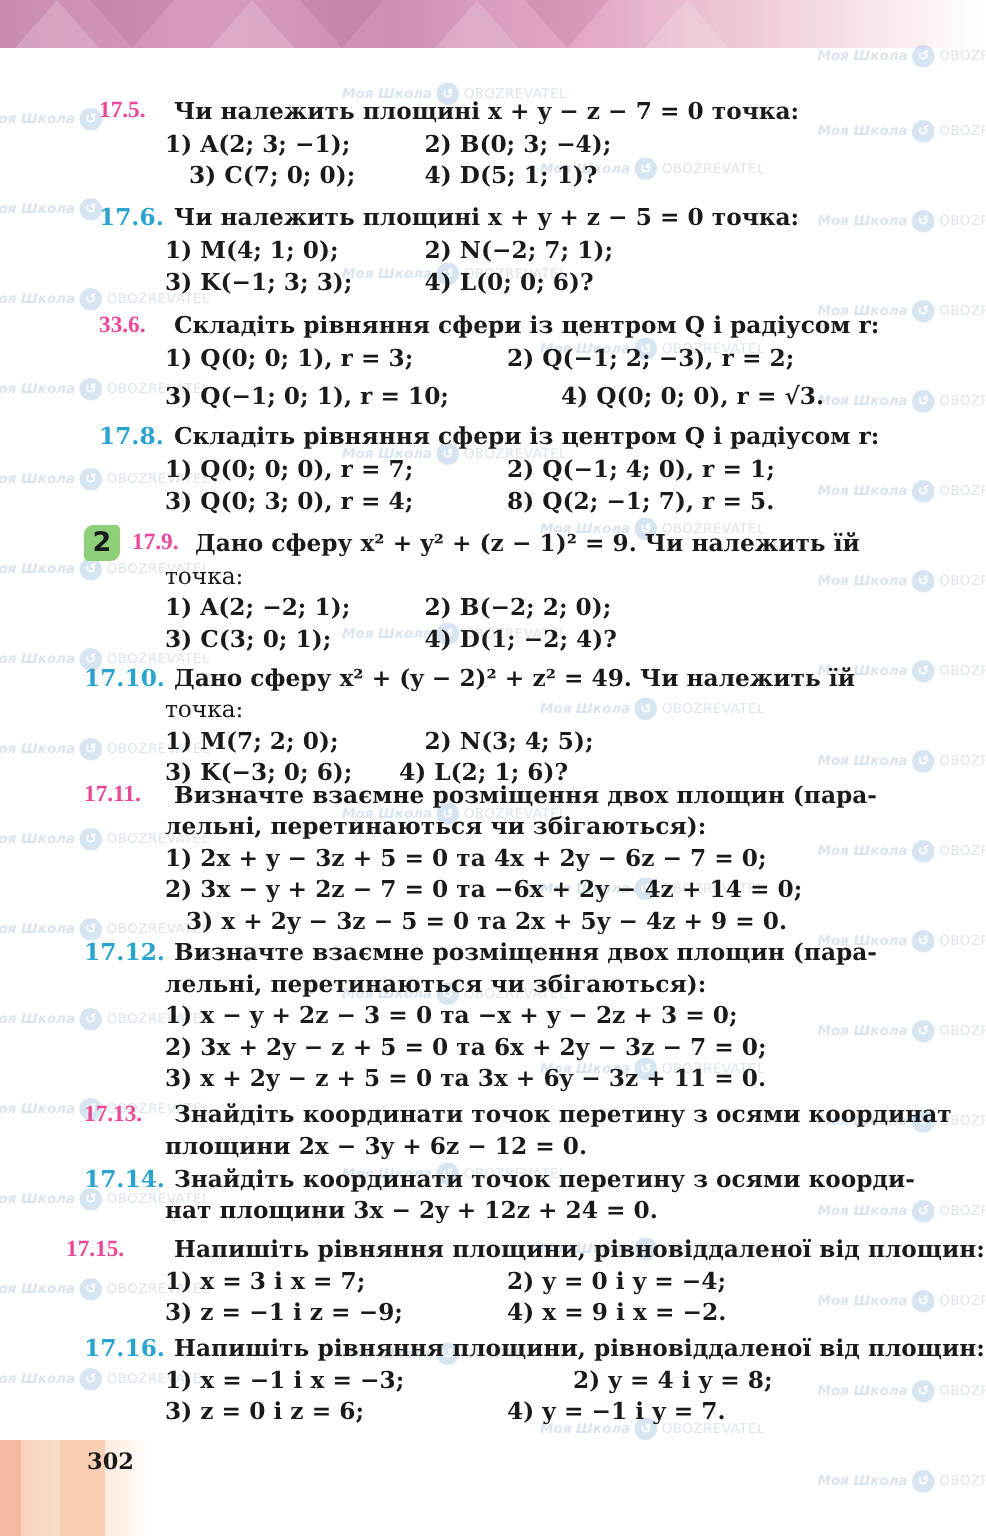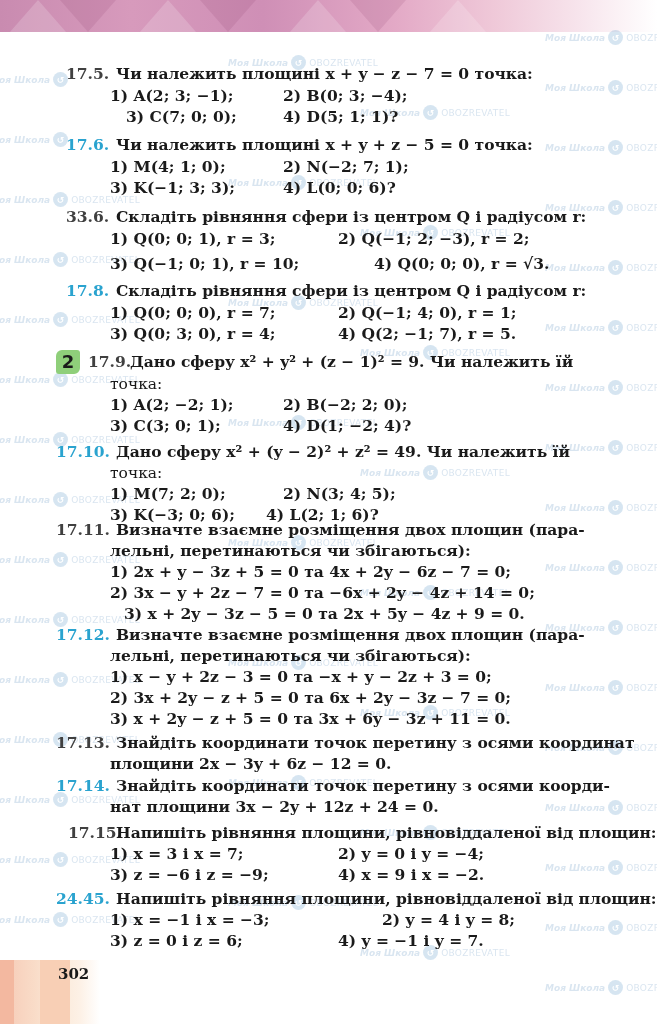--- a/index.html
+++ b/index.html
@@ -25,21 +25,21 @@
     color: rgba(120,160,200,0.28); white-space: nowrap; display: flex; align-items: center; gap: 3px; pointer-events: none;
   }
   .watermark .wm-icon {
     width: 15px; height: 15px; border-radius: 50%; background: rgba(120,170,210,0.3);
     display: inline-flex; align-items: center; justify-content: center; color: #fff; font-size: 9px; font-style: normal;
   }
   .watermark .wm-b { font-style: normal; font-weight: normal; letter-spacing: 0.3px; }
 
   .content { position: absolute; left: 0; top: 0; width: 657px; height: 1024px; font-size: 15.5px; line-height: 20px; }
   .num { position: absolute; font-weight: bold; white-space: nowrap; }
-  .num.black { color: #404040; }
+  .num.black { color: #ec4899; font-family: Liberation Serif, serif; }
   .num.blue { color: #2aa3cf; }
   .task { position: absolute; left: 116px; width: 480px; font-weight: bold; white-space: nowrap; }
   .opt { position: absolute; font-weight: bold; white-space: nowrap; }
 
   .level-badge {
     position: absolute; left: 56px; top: 350px; width: 24px; height: 24px;
     background: #8fcf7a; border-radius: 6px 3px 6px 3px;
     display: flex; align-items: center; justify-content: center;
     font-family: "DejaVu Sans", sans-serif; font-weight: bold; font-size: 18px; color: #1a1a1a;
   }
@@ -335,21 +335,21 @@
     <span class="opt" style="left:110px;top:254px;">3) Q(−1; 0; 1), r = 10;</span>
     <span class="opt" style="left:338px;top:254px;margin-left:36px;">4) Q(0; 0; 0), r = √3.</span>
   </div>
 
   <div>
     <span class="num blue" style="left:66px;top:281px;">17.8.</span>
     <span class="task" style="top:281px;">Складіть рівняння сфери із центром Q і радіусом r:</span>
     <span class="opt" style="left:110px;top:303px;">1) Q(0; 0; 0), r = 7;</span>
     <span class="opt" style="left:338px;top:303px;">2) Q(−1; 4; 0), r = 1;</span>
     <span class="opt" style="left:110px;top:324px;">3) Q(0; 3; 0), r = 4;</span>
-    <span class="opt" style="left:338px;top:324px;">4) Q(2; −1; 7), r = 5.</span>
+    <span class="opt" style="left:338px;top:324px;">8) Q(2; −1; 7), r = 5.</span>
   </div>
 
   <div class="level-badge">2</div>
 
   <div>
     <span class="num black" style="left:88px;top:352px;">17.9.</span>
     <span class="task" style="left:130px;top:352px;width:466px;">Дано сферу x² + y² + (z − 1)² = 9. Чи належить їй</span>
     <span class="opt" style="left:110px;top:374px;font-weight:normal;">точка:</span>
     <span class="opt" style="left:110px;top:395px;">1) A(2; −2; 1);</span>
     <span class="opt" style="left:283px;top:395px;">2) B(−2; 2; 0);</span>
@@ -391,30 +391,30 @@
     <span class="opt" style="left:110px;top:754px;">площини 2x − 3y + 6z − 12 = 0.</span>
   </div>
 
   <div>
     <span class="num blue" style="left:56px;top:776px;">17.14.</span>
     <span class="task" style="top:776px;">Знайдіть координати точок перетину з осями коорди-</span>
     <span class="opt" style="left:110px;top:797px;">нат площини 3x − 2y + 12z + 24 = 0.</span>
   </div>
 
   <div>
-    <span class="num black" style="left:68px;top:823px;">17.15.</span>
+    <span class="num black" style="left:44px;top:823px;">17.15.</span>
     <span class="task" style="top:823px;">Напишіть рівняння площини, рівновіддаленої від площин:</span>
     <span class="opt" style="left:110px;top:844px;">1) x = 3 і x = 7;</span>
     <span class="opt" style="left:338px;top:844px;">2) y = 0 і y = −4;</span>
-    <span class="opt" style="left:110px;top:865px;">3) z = −6 і z = −9;</span>
+    <span class="opt" style="left:110px;top:865px;">3) z = −1 і z = −9;</span>
     <span class="opt" style="left:338px;top:865px;">4) x = 9 і x = −2.</span>
   </div>
 
   <div>
-    <span class="num blue" style="left:56px;top:889px;">24.45.</span>
+    <span class="num blue" style="left:56px;top:889px;">17.16.</span>
     <span class="task" style="top:889px;">Напишіть рівняння площини, рівновіддаленої від площин:</span>
     <span class="opt" style="left:110px;top:910px;">1) x = −1 і x = −3;</span>
     <span class="opt" style="left:338px;top:910px;margin-left:44px;">2) y = 4 і y = 8;</span>
     <span class="opt" style="left:110px;top:931px;">3) z = 0 і z = 6;</span>
     <span class="opt" style="left:338px;top:931px;">4) y = −1 і y = 7.</span>
   </div>
 
   <span class="page-number">302</span>
 </div>
 

